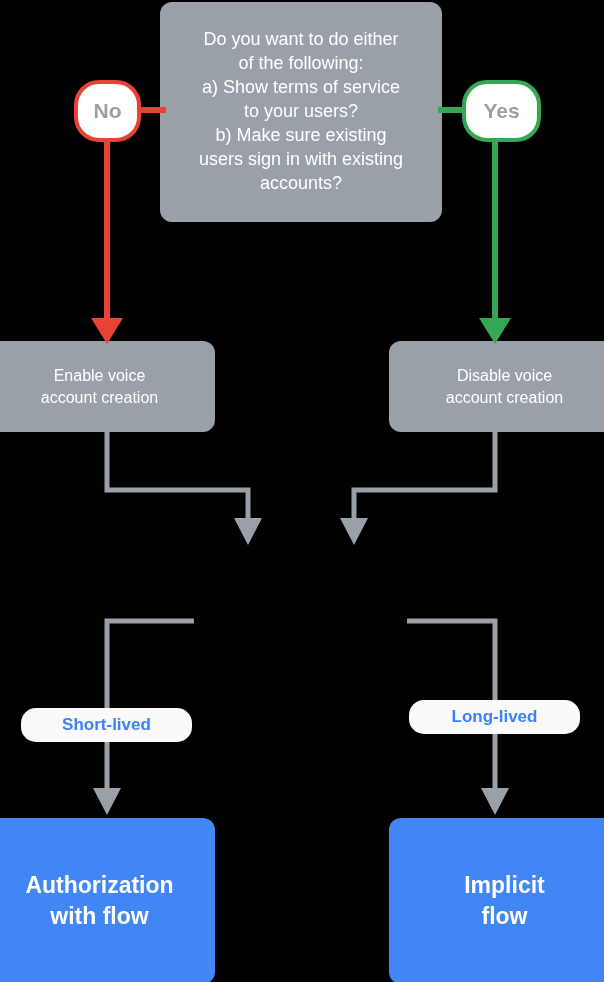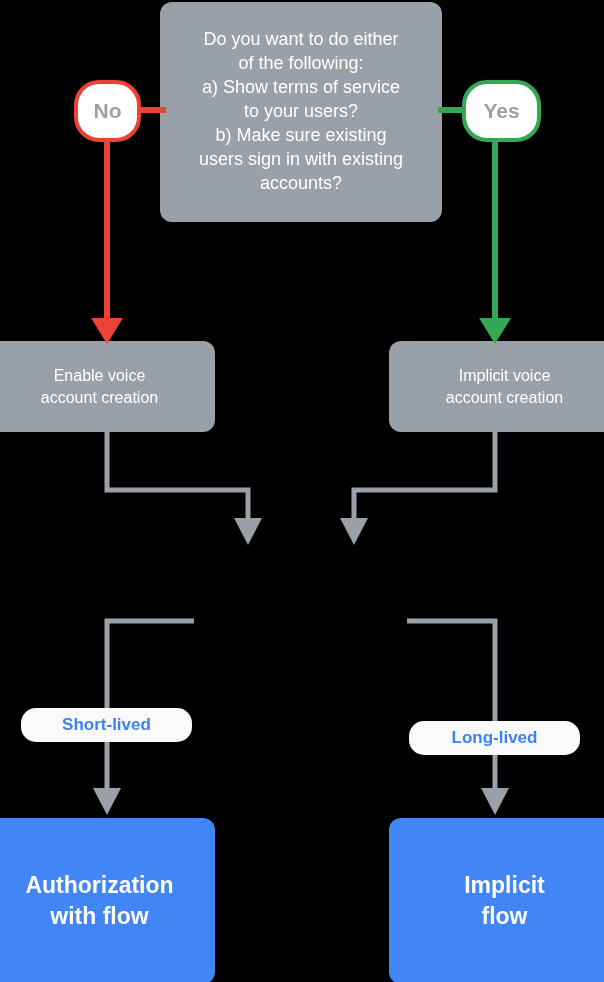--- a/index.html
+++ b/index.html
@@ -138,30 +138,30 @@
   <div class="badge badge-yes" style="left:462px; top:80px; width:79px; height:62px; font-size:21px;">
     <span>Yes</span>
   </div>
 
   <div class="node node-gray" style="left:-16px; top:341px; width:231px; height:91px; font-size:16px; padding:0 12px;">
     <span class="node-text">Enable voice
 account creation</span>
   </div>
 
   <div class="node node-gray" style="left:389px; top:341px; width:231px; height:91px; font-size:16px; padding:0 12px;">
-    <span class="node-text">Implicit voice
+    <span class="node-text">Disable voice
 account creation</span>
   </div>
 
 
   <div class="edge-label" style="left:21px; top:708px; width:171px; height:34px; font-size:17px;">
     <span>Short-lived</span>
   </div>
 
-  <div class="edge-label" style="left:409px; top:721px; width:171px; height:34px; font-size:17px;">
+  <div class="edge-label" style="left:409px; top:700px; width:171px; height:34px; font-size:17px;">
     <span>Long-lived</span>
   </div>
 
   <div class="node node-blue" style="left:-16px; top:818px; width:231px; height:166px; font-size:23px; padding:0 10px;">
     <span class="node-text">Authorization
 with flow</span>
   </div>
 
   <div class="node node-blue" style="left:389px; top:818px; width:231px; height:166px; font-size:23px; padding:0 10px;">
     <span class="node-text">Implicit

